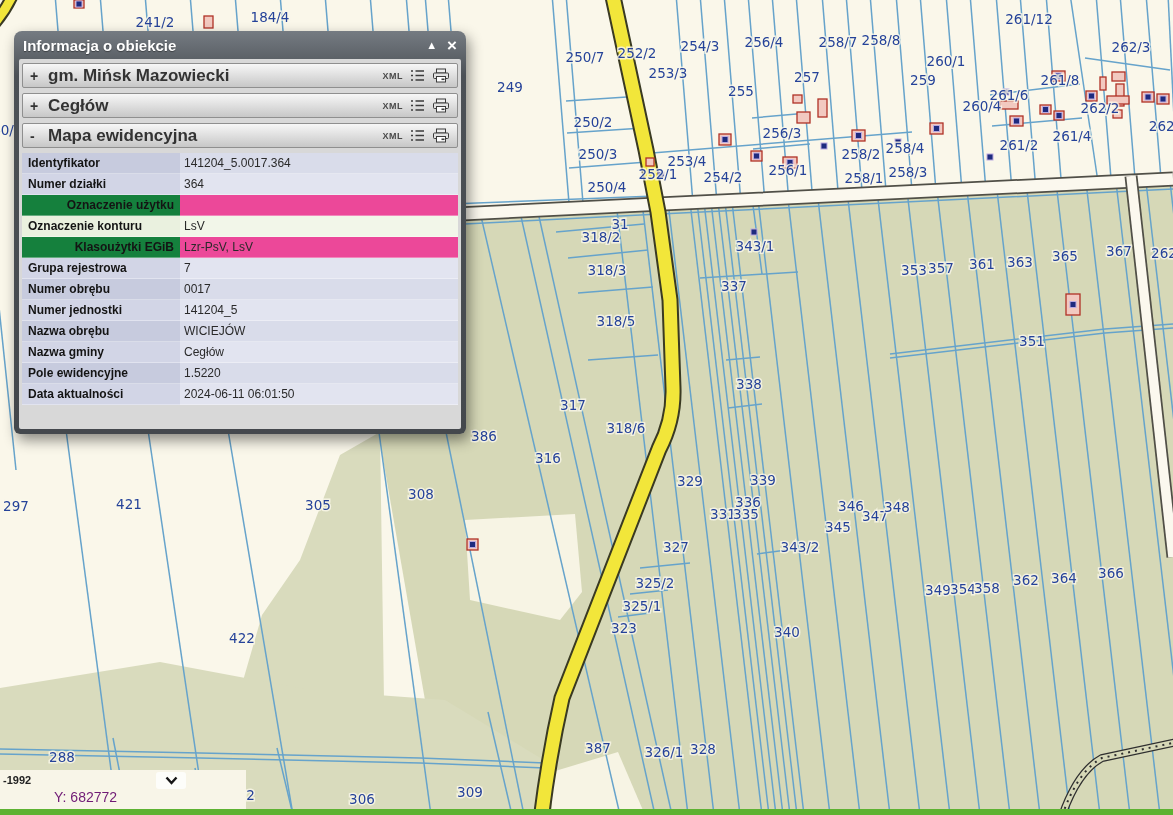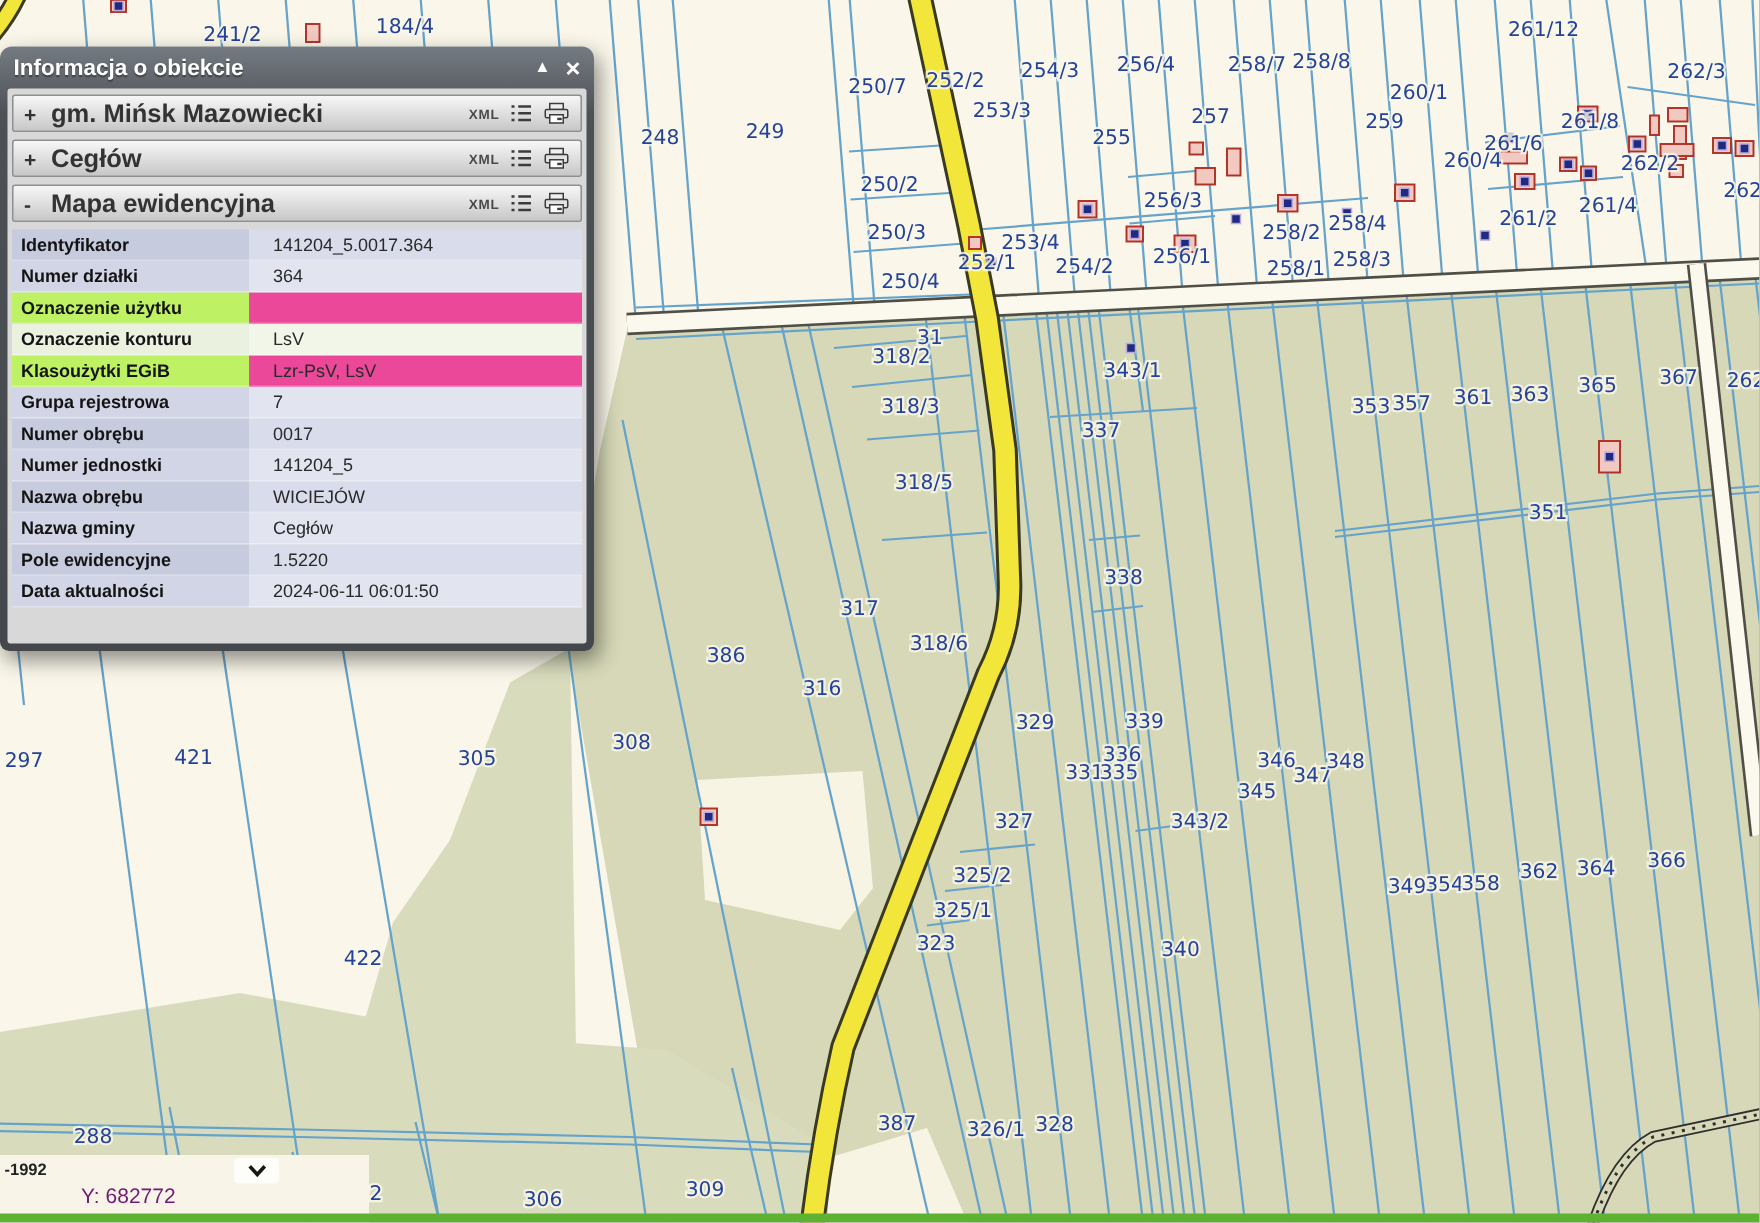--- a/index.html
+++ b/index.html
@@ -14,21 +14,21 @@
   .yedge{stroke:#3a3a22;stroke-width:17;fill:none;stroke-linejoin:round;stroke-linecap:butt;}
   .yfill{stroke:#f2e63a;stroke-width:13;fill:none;stroke-linejoin:round;}
   .cyedge{stroke:#3a3a22;stroke-width:13;fill:none;}
   .cyfill{stroke:#f2e63a;stroke-width:9;fill:none;}
   .tedge{stroke:#2f2f2f;stroke-width:8;fill:none;}
   .tfill{stroke:#d6d8b7;stroke-width:5.5;fill:none;}
   .tdot{stroke:#2f2f2f;stroke-width:2;stroke-dasharray:2,5;fill:none;}
   #lbl text{font:13.5px "DejaVu Sans",sans-serif;text-anchor:middle;
             stroke:rgba(250,247,234,.8);stroke-width:3px;paint-order:stroke;}
   
-  #popup{position:absolute;left:0;top:31px;width:396px;height:403px;box-sizing:border-box;
+  #popup{position:absolute;left:14px;top:31px;width:452px;height:403px;box-sizing:border-box;
          padding:0 5px 5px;border-radius:8px 8px 6px 6px;
          background:linear-gradient(#757b82,#4c5156 45px,#44484d);
          box-shadow:3px 6px 14px rgba(0,0,0,.45);}
   .titlebar{height:28px;display:flex;align-items:center;color:#fff;
             font-weight:bold;font-size:15px;padding:0 4px;}
   .tb-title{flex:1;text-shadow:0 1px 1px rgba(0,0,0,.4);}
   .tb-btn{color:#fff;cursor:pointer;margin-left:10px;line-height:1;}
   .tb-min{font-size:11px;}
   .tb-close{font-size:17px;font-weight:bold;}
   .content{background:#d8d8d8;height:370px;border-radius:2px;padding:4px 3px 3px;box-sizing:border-box;}
@@ -36,24 +36,24 @@
        background:linear-gradient(#f7f7f7,#c7c7c7);border:1px solid #8f8f8f;border-radius:2px;
        box-sizing:border-box;cursor:pointer;}
   .exp{width:11px;font-weight:bold;font-size:14px;color:#333;}
   .sec-label{font-weight:bold;font-size:17px;color:#333;}
   .flex{flex:1;}
   .xml{font-size:9px;font-weight:bold;color:#4a4a4a;letter-spacing:.5px;}
   .sec svg{display:block;}
   table#attr-table{width:100%;border-collapse:collapse;margin-top:1px;}
   #attr-table td{font-size:12px;line-height:16px;border-bottom:1px solid rgba(255,255,255,.35);}
   #attr-table td.lbl{width:146px;font-weight:bold;color:#141414;padding:2px 6px;}
-  #attr-table td.val{color:#2a2a2a;padding:2px 16px;}
+  #attr-table td.val{color:#2a2a2a;padding:2px 4px;}
   tr.lav.even td.lbl{background:#c7cbde;} tr.lav.odd td.lbl{background:#d2d5e6;}
   tr.lav.even td.val{background:#d9dcea;} tr.lav.odd td.val{background:#e2e4f0;}
-  tr.grn.even td.lbl{background:#bef264;} tr.grn.odd td.lbl{background:#eaf1df;}
+  tr.grn.even td.lbl{background:#15803d;text-align:right;} tr.grn.odd td.lbl{background:#eaf1df;}
   tr.grn.even td.val{background:#ec4899;} tr.grn.odd td.val{background:#f2f6e9;}
   
   #coords{position:absolute;left:0;top:770px;width:246px;height:53px;background:#f8f5e8;}
   .crs{position:absolute;left:3px;top:4px;font-size:11px;font-weight:bold;color:#222;cursor:pointer;}
   .chev{position:absolute;left:156px;top:2px;width:30px;height:17px;background:#fdfdfa;
         border-radius:3px;display:flex;align-items:center;justify-content:center;}
   .ycoord{position:absolute;left:54px;top:19px;font-size:14px;font-weight:normal;color:#701a75;}
   #greenbar{position:absolute;left:0;bottom:0;width:100%;height:6px;}
 </style>
 </head>

